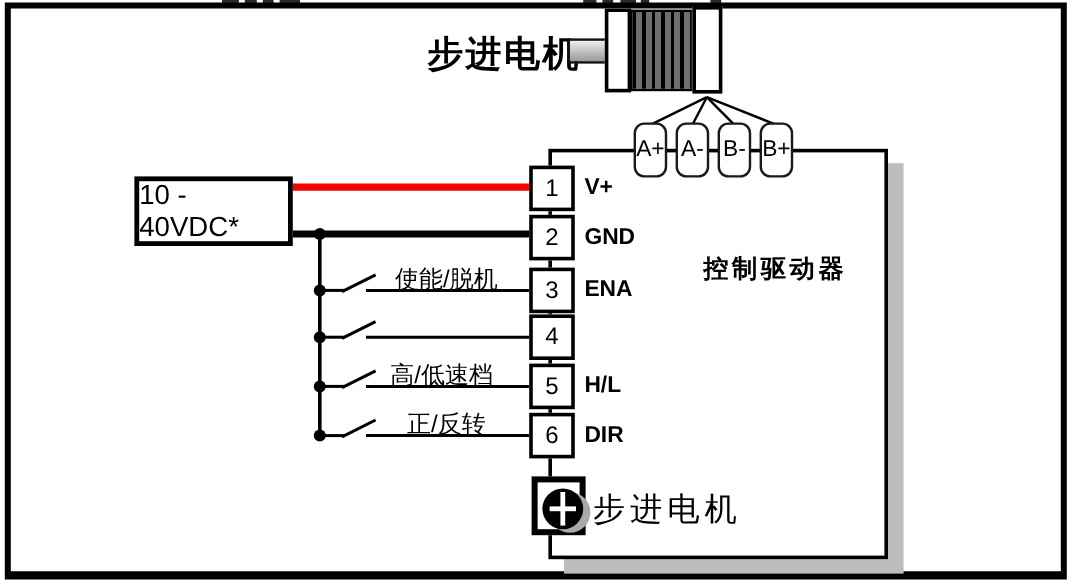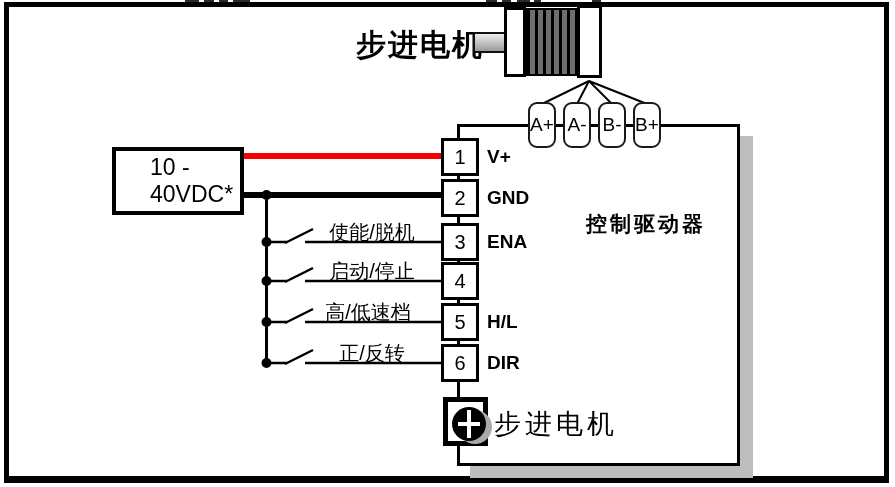--- a/index.html
+++ b/index.html
@@ -141,26 +141,25 @@
   </div>
 
   <div class="abs pinlabel" style="left:487px;top:138px;height:38px;">V+</div>
   <div class="abs pinlabel" style="left:487px;top:179px;height:38px;">GND</div>
   <div class="abs pinlabel" style="left:487px;top:223px;height:38px;">ENA</div>
   <div class="abs pinlabel" style="left:487px;top:303px;height:38px;">H/L</div>
   <div class="abs pinlabel" style="left:487px;top:344px;height:38px;">DIR</div>
 
   <div class="abs modelsub" style="left:540px;top:210px;width:166px;">控制驱动器</div>
 
-  <div class="abs powerbox" style="left:112px;top:147px;width:132px;height:68px;padding-left:34px;">
+  <div class="abs powerbox" style="left:112px;top:147px;width:132px;height:58px;">
     <span>10 - 40VDC*</span>
   </div>
 
   <div class="abs swlabel" style="left:302px;top:219px;">使能/脱机</div>
-  <div class="abs swlabel" style="left:302px;top:258px;">启动/停止</div>
   <div class="abs swlabel" style="left:298px;top:299px;">高/低速档</div>
   <div class="abs swlabel" style="left:302px;top:340px;">正/反转</div>
 
   <div class="abs potbox" style="left:443px;top:397px;width:45px;height:49px;">
     <div class="potshadow"></div>
     <div class="potcircle">
       <div class="cross-v" style="left:15px;top:3px;"></div>
       <div class="cross-h" style="left:6px;top:15px;"></div>
     </div>
   </div>

